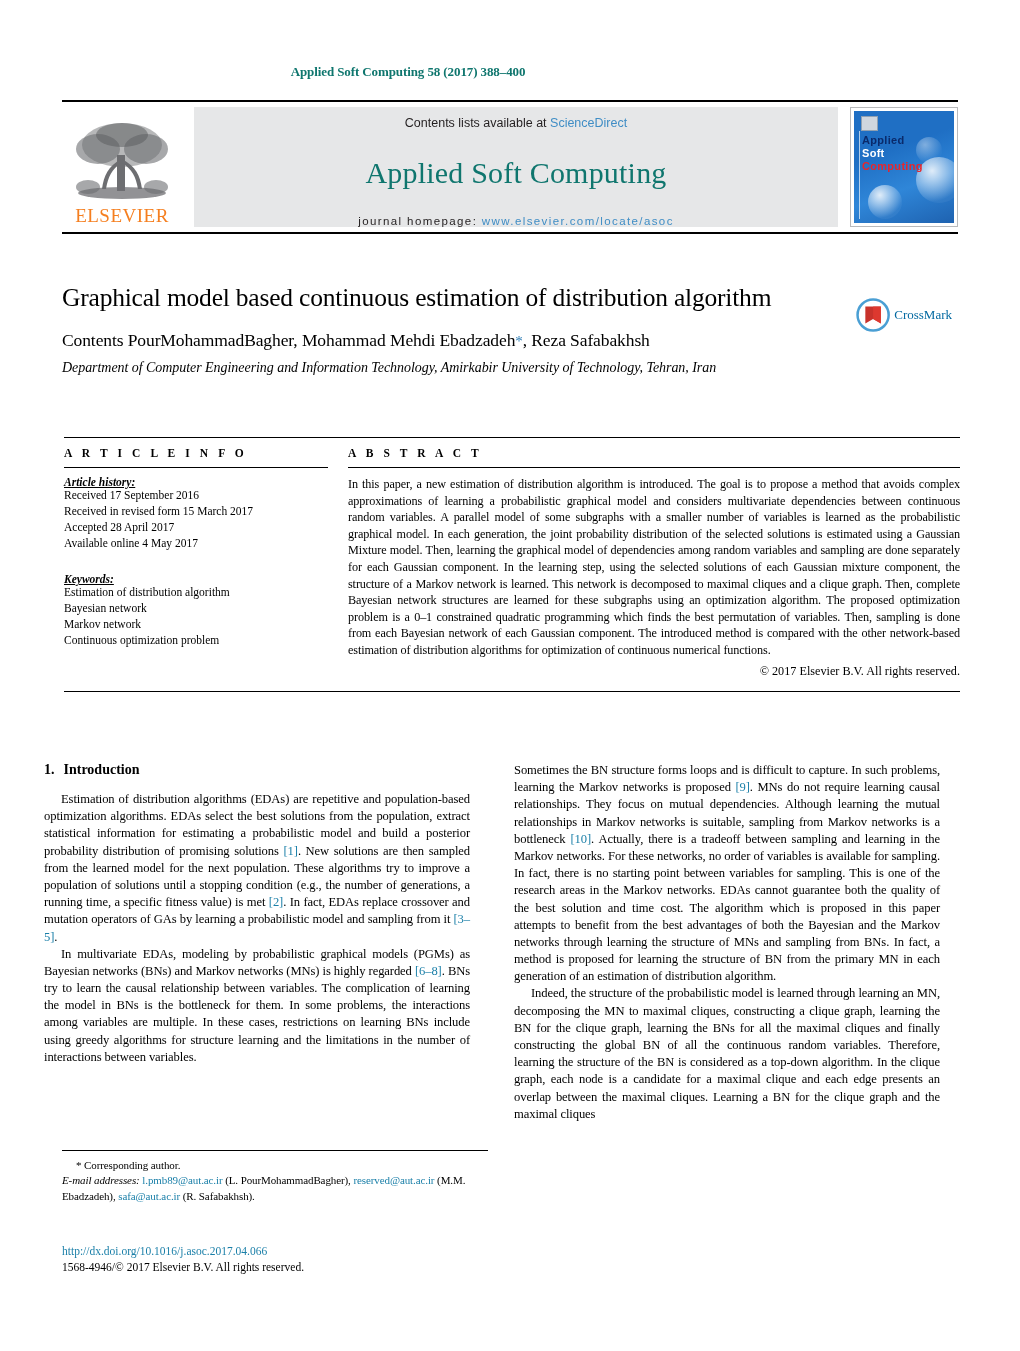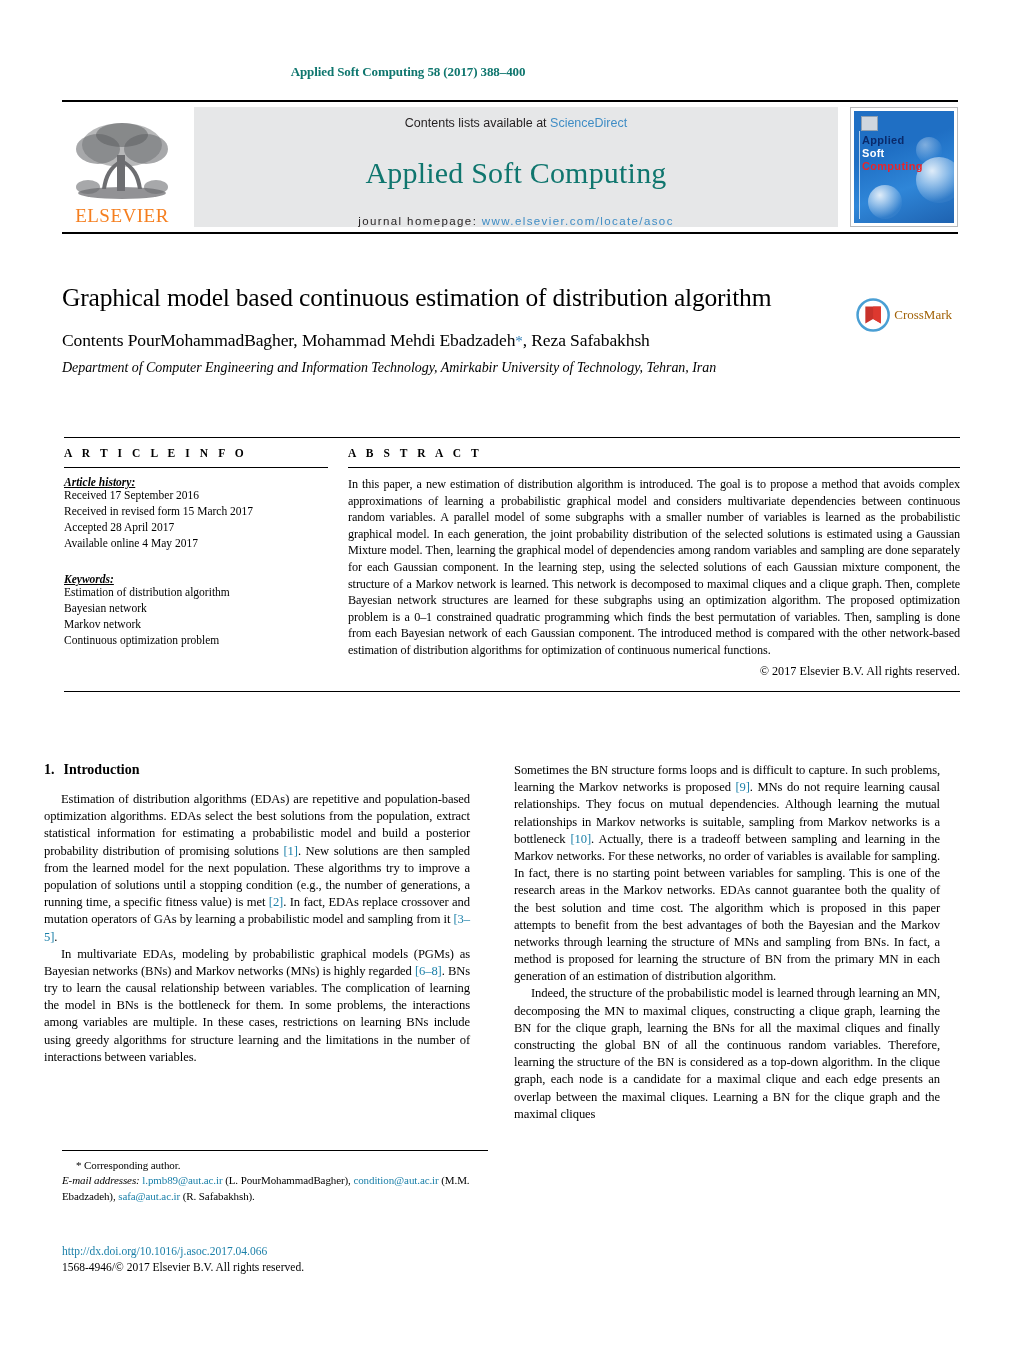--- a/index.html
+++ b/index.html
@@ -181,21 +181,21 @@
   .crossmark {
     position: absolute;
     left: 856px; top: 283px;
     width: 96px; height: 64px;
     display: flex;
     align-items: center;
   }
   .cm-word {
     font-family: "Liberation Serif", serif;
     font-size: 13px;
-    color: #a16207;
+    color: #0369a1;
     margin-left: 4px;
   }
 
   
   .infoabs {
     position: absolute;
     left: 64px; top: 437px;
     width: 896px;
     border-top: 1.2px solid #000;
     padding-top: 0;
@@ -434,21 +434,21 @@
       <p class="body">Indeed, the structure of the probabilistic model is learned through learning an MN, decomposing the MN to maximal cliques, constructing a clique graph, learning the BN for the clique graph, learning the BNs for all the maximal cliques and finally constructing the global BN of all the continuous random variables. Therefore, learning the structure of the BN is considered as a top-down algorithm. In the clique graph, each node is a candidate for a maximal clique and each edge presents an overlap between the maximal cliques. Learning a BN for the clique graph and the maximal cliques</p>
     </div>
 
   </div>
 
   <div class="footnote">
     <div class="fn-line fn-indent">* Corresponding author.</div>
     <div class="fn-line">
       <span class="fn-indent"></span><span class="fn-em">E-mail addresses:</span>
       <span class="link">l.pmb89@aut.ac.ir</span><span> (L. PourMohammadBagher),</span>
-      <span class="link">condition@aut.ac.ir</span><span> (M.M. Ebadzadeh),</span>
+      <span class="link">reserved@aut.ac.ir</span><span> (M.M. Ebadzadeh),</span>
       <span class="link">safa@aut.ac.ir</span><span> (R. Safabakhsh).</span>
     </div>
   </div>
 
   <div class="colophon">
     <div class="doi">http://dx.doi.org/10.1016/j.asoc.2017.04.066</div>
     <div class="issn">1568-4946/© 2017 Elsevier B.V. All rights reserved.</div>
   </div>
 
 </div>

